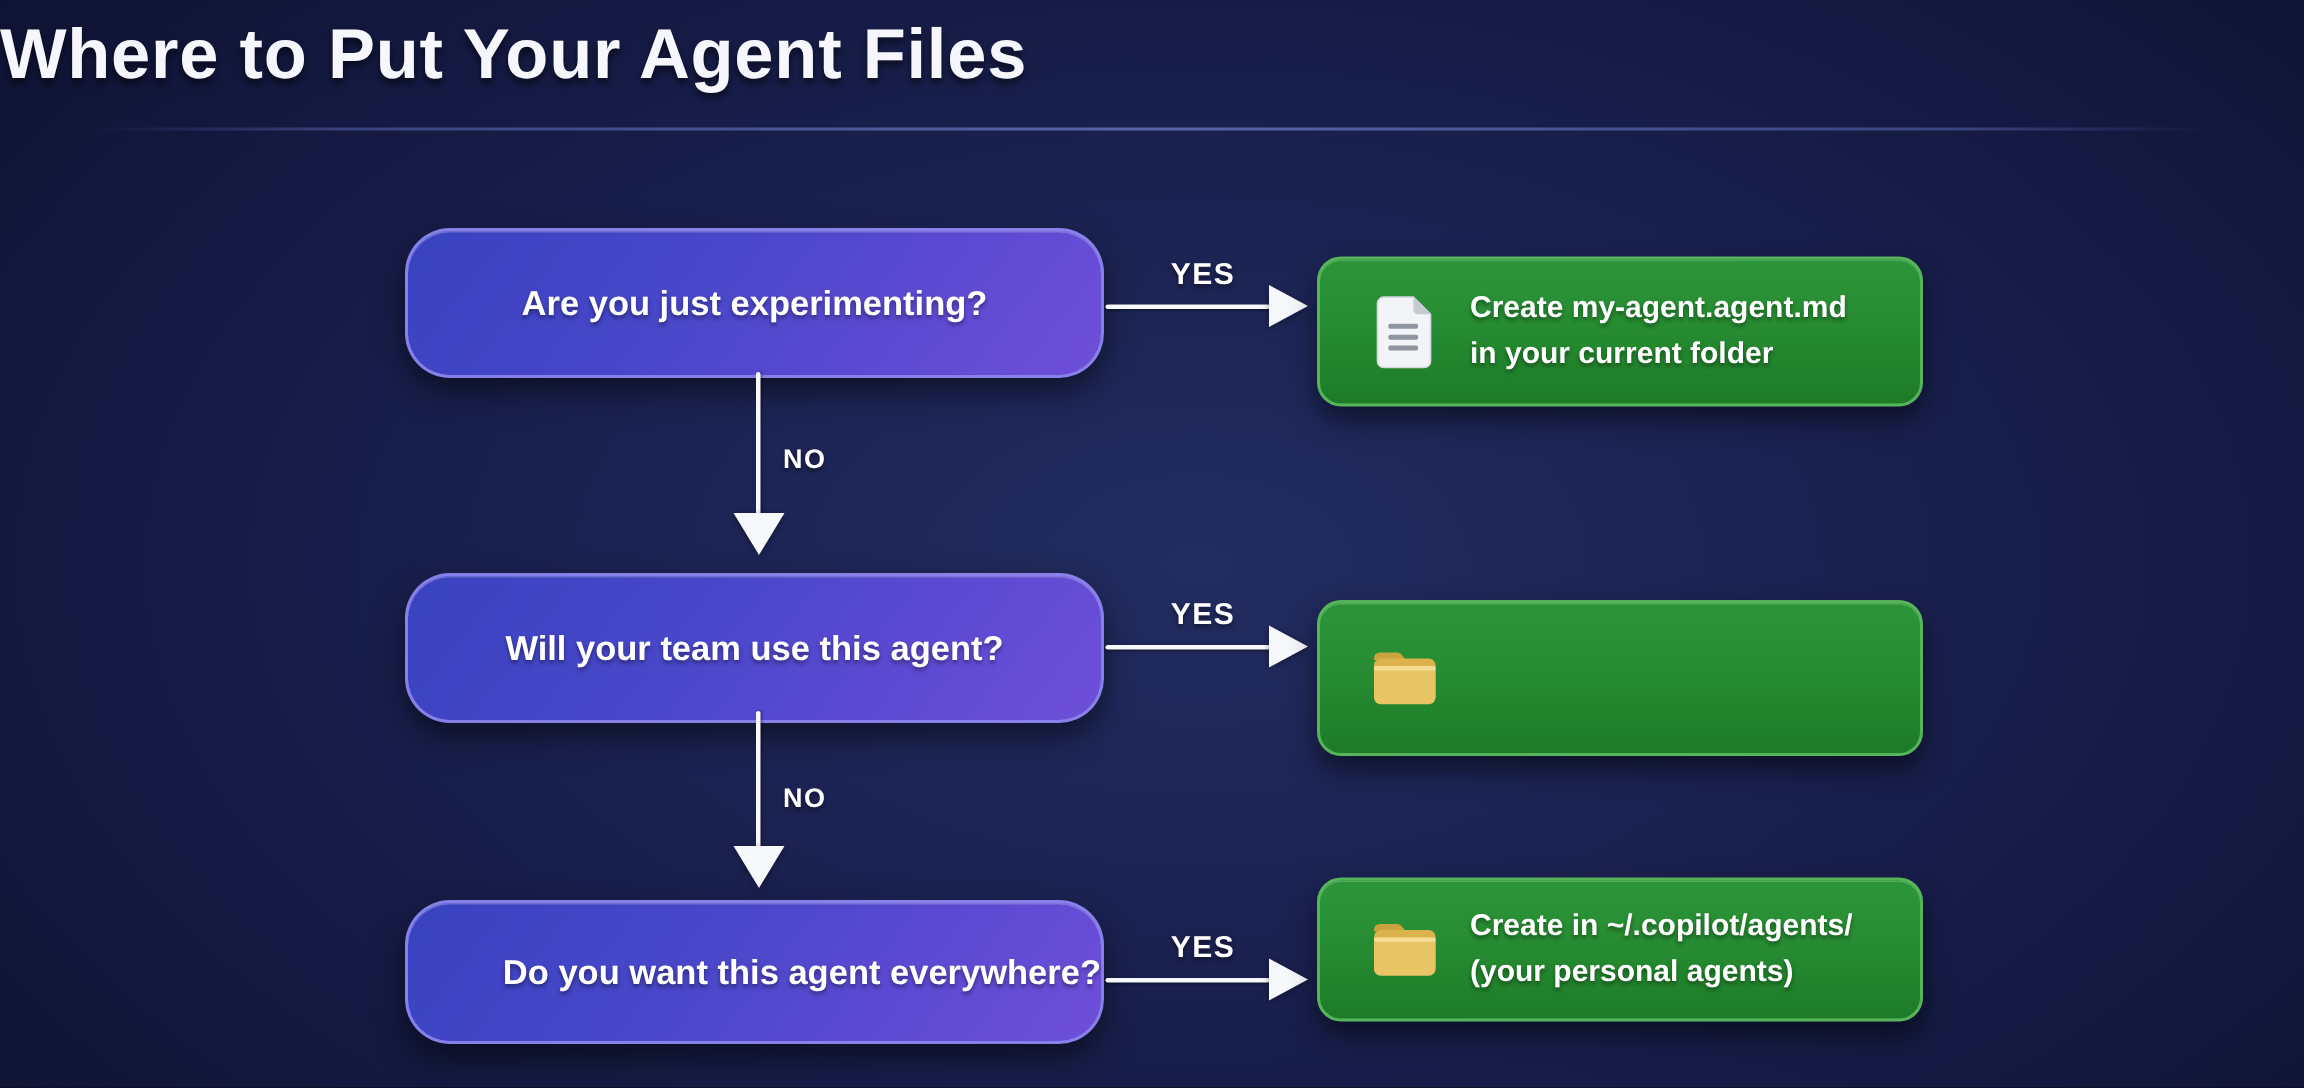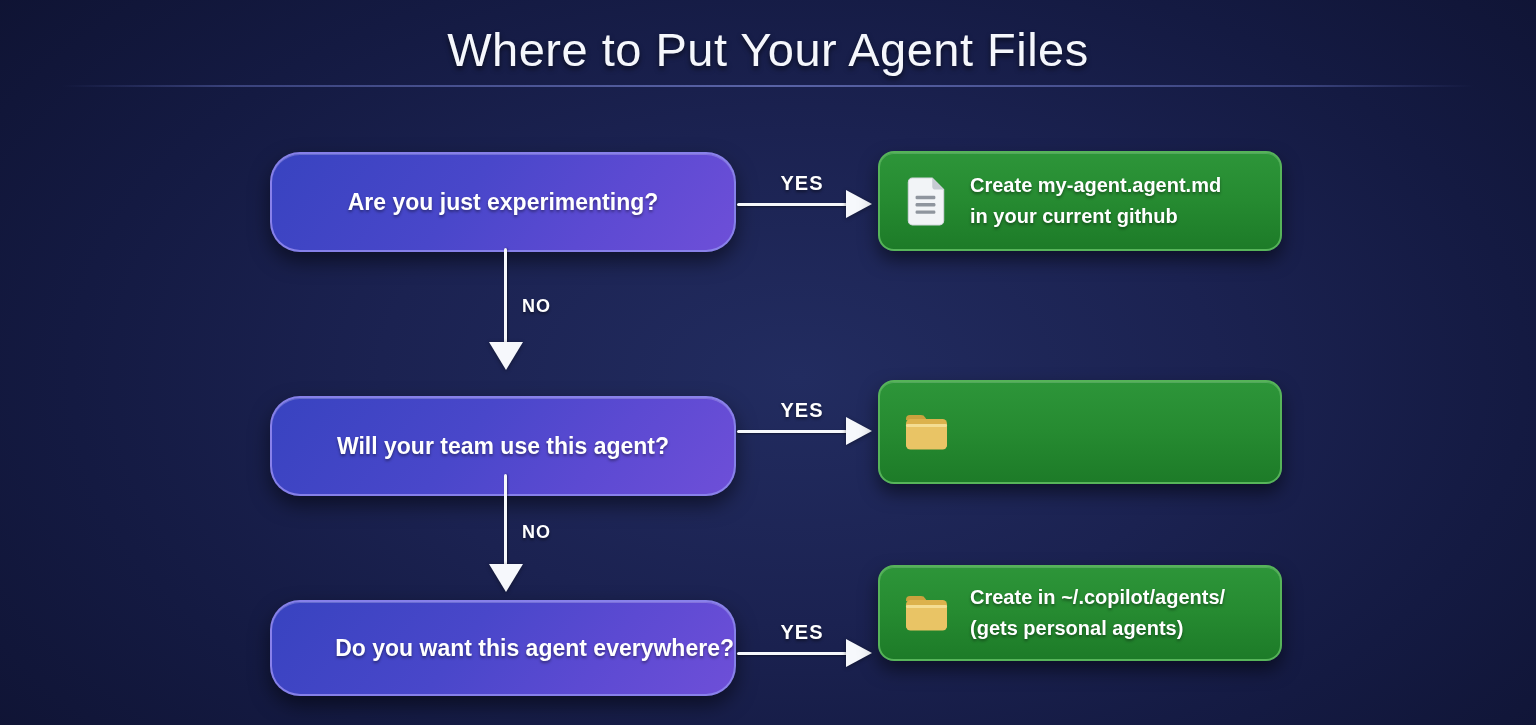--- a/index.html
+++ b/index.html
@@ -5,23 +5,23 @@
   html,body{margin:0;padding:0;background:#0b0e24;}
   .canvas{
     position:relative;
     width:1536px;height:725px;
     overflow:hidden;
     font-family:"Liberation Sans","DejaVu Sans",sans-serif;
     background:
       radial-gradient(ellipse 1100px 650px at 52% 52%, #222c60 0%, #1b2251 38%, #141a42 66%, #0e1230 100%);
   }
   .page-title{
-    position:absolute;top:22px;left:0;width:100%;
-    text-align:center;
-    font-size:47px;font-weight:normal;letter-spacing:.5px;
+    position:absolute;top:8px;left:0;width:100%;
+    text-align:left;
+    font-size:47px;font-weight:bold;letter-spacing:.5px;
     color:#f5f7fc;
     text-shadow:0 3px 5px rgba(0,0,0,.55);
   }
   .title-divider{
     position:absolute;top:85px;left:62px;right:62px;height:2px;
     background:linear-gradient(90deg,
       rgba(100,112,190,0) 0%,
       rgba(104,116,196,.45) 12%,
       rgba(128,140,220,.62) 50%,
       rgba(104,116,196,.45) 88%,
@@ -39,21 +39,21 @@
     color:#ffffff;font-weight:bold;font-size:23px;white-space:nowrap;
     text-shadow:0 2px 3px rgba(0,0,0,.4);
   }
   .gbox{
     position:absolute;left:878px;width:404px;
     border-radius:16px;
     background:linear-gradient(180deg,#2d9539 0%,#268b31 48%,#1d7b28 100%);
     border:2px solid rgba(90,182,92,.95);
     box-shadow:0 9px 18px rgba(0,0,0,.5), inset 0 1px 0 rgba(255,255,255,.18);
     display:flex;align-items:center;
-    padding-left:22px;box-sizing:border-box;gap:20px;
+    padding-left:32px;box-sizing:border-box;gap:20px;margin-top:20px;
   }
   .gtext{display:flex;flex-direction:column;}
   .gtext span{
     color:#ffffff;font-weight:bold;font-size:20px;line-height:31px;white-space:nowrap;
     text-shadow:0 2px 3px rgba(0,0,0,.4);
   }
   .yes-line{
     position:absolute;height:3px;background:#f6f8fc;border-radius:2px;
     box-shadow:0 1px 2px rgba(0,0,0,.4);
   }
@@ -108,29 +108,29 @@
       <svg width="42" height="50" viewBox="0 0 40 48">
         <path d="M7 2 h19 l11 11 v30 a4 4 0 0 1 -4 4 H7 a4 4 0 0 1 -4 -4 V6 a4 4 0 0 1 4 -4 z" fill="#f2f4f7" stroke="#d4d8de" stroke-width="1"></path>
         <path d="M26 2 l11 11 h-8 a3 3 0 0 1 -3 -3 z" fill="#c6cbd3"></path>
         <rect x="10" y="19" width="19" height="3.2" rx="1.2" fill="#8f959e"></rect>
         <rect x="10" y="26" width="19" height="3.2" rx="1.2" fill="#8f959e"></rect>
         <rect x="10" y="33" width="19" height="3.2" rx="1.2" fill="#8f959e"></rect>
       </svg>
     </span>
     <span class="gtext">
       <span>Create my-agent.agent.md</span>
-      <span>in your current github</span>
+      <span>in your current folder</span>
     </span>
   </div>
 
   <div class="no-line" style="left:504px;top:248px;height:96px;"></div>
   <div class="no-head" style="left:489px;top:342px;"></div>
   <div class="no-label" style="left:522px;top:296px;">NO</div>
 
-  <div class="qbox" style="top:396px;height:96px;">
+  <div class="qbox" style="top:382px;height:96px;">
     <span class="qtext">Will your team use this agent?</span>
   </div>
 
   <div class="yes-label" style="left:737px;top:399px;">YES</div>
   <div class="yes-line" style="left:737px;top:430px;width:110px;"></div>
   <div class="yes-head" style="left:846px;top:417px;"></div>
 
   <div class="gbox" style="top:380px;height:104px;">
     <span class="icon-wrap">
       <svg width="48" height="44" viewBox="0 0 48 42">
@@ -158,17 +158,17 @@
     <span class="icon-wrap">
       <svg width="48" height="44" viewBox="0 0 48 42">
         <path d="M4 8 Q4 4 8 4 h11 q3 0 4.2 2.4 L25 9 h-21 z" fill="#caa23e"></path>
         <rect x="4" y="8" width="41" height="30" rx="4.5" fill="#dcb24c"></rect>
         <path d="M4 13 h41 v21 a4.5 4.5 0 0 1 -4.5 4.5 h-32 A4.5 4.5 0 0 1 4 34 z" fill="#e9c465"></path>
         <rect x="4" y="13" width="41" height="3" fill="#f4dd92" rx="1.5"></rect>
       </svg>
     </span>
     <span class="gtext">
       <span>Create in ~/.copilot/agents/</span>
-      <span>(gets personal agents)</span>
+      <span>(your personal agents)</span>
     </span>
   </div>
 
 </div>
 
 </body></html>

